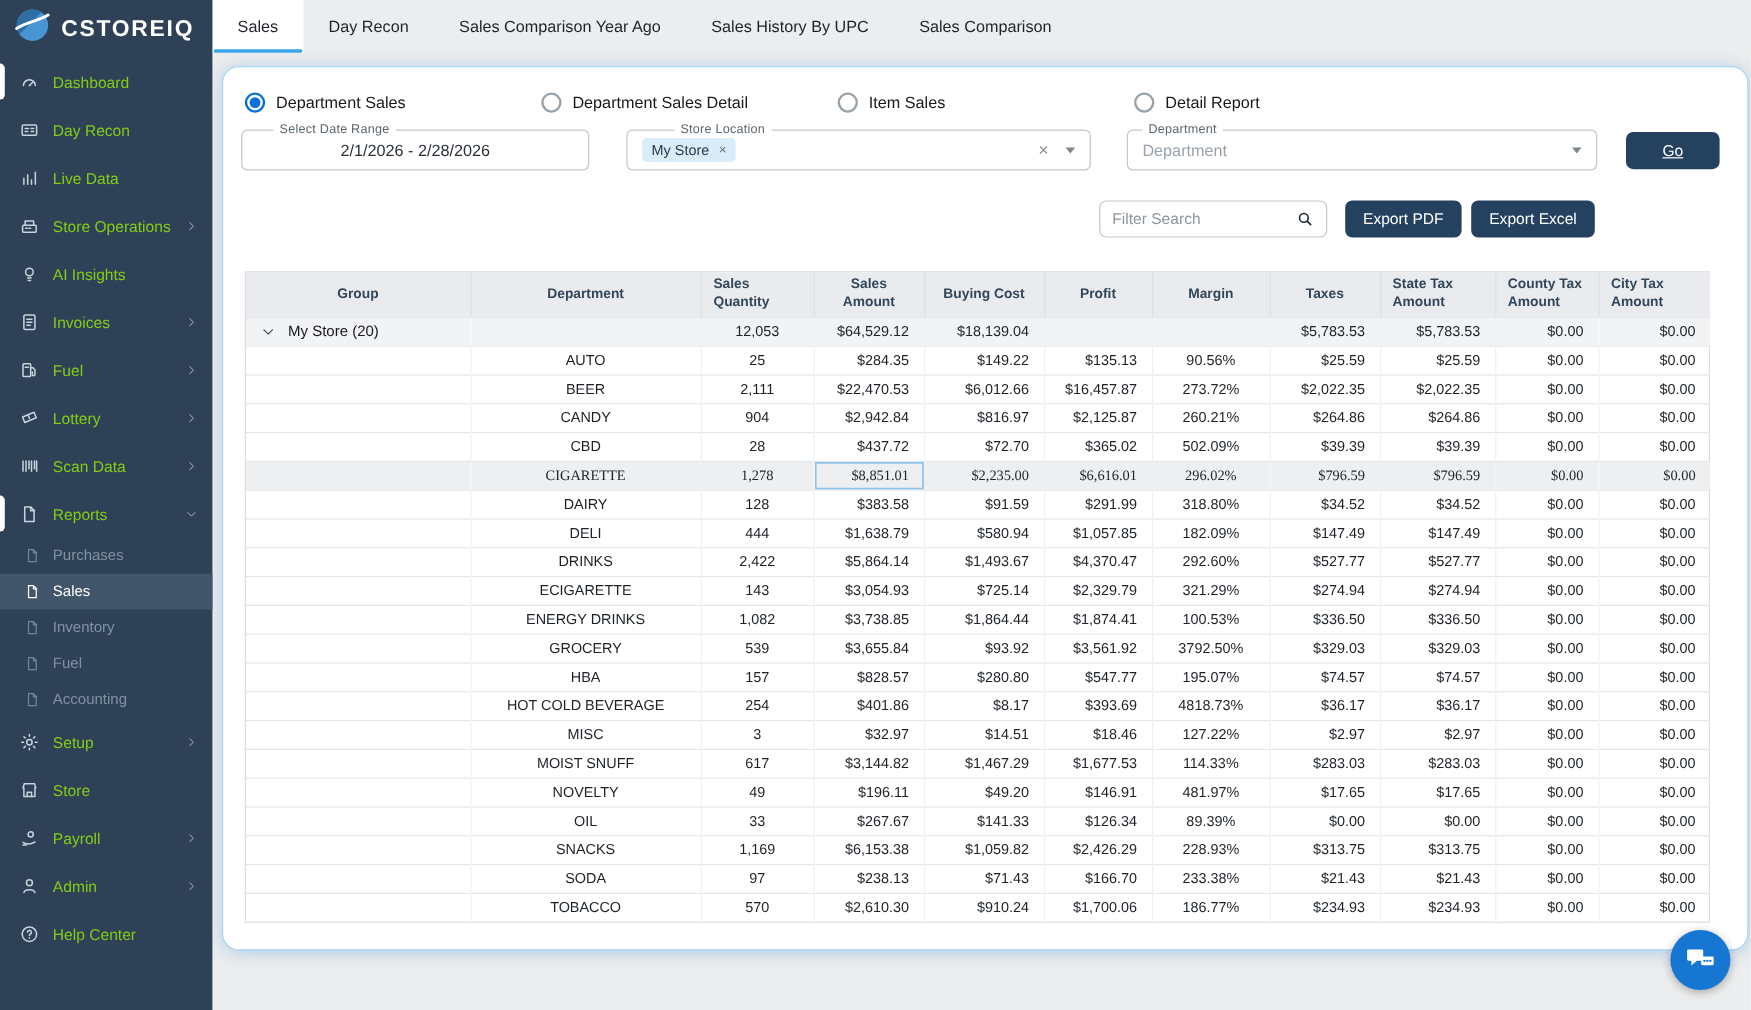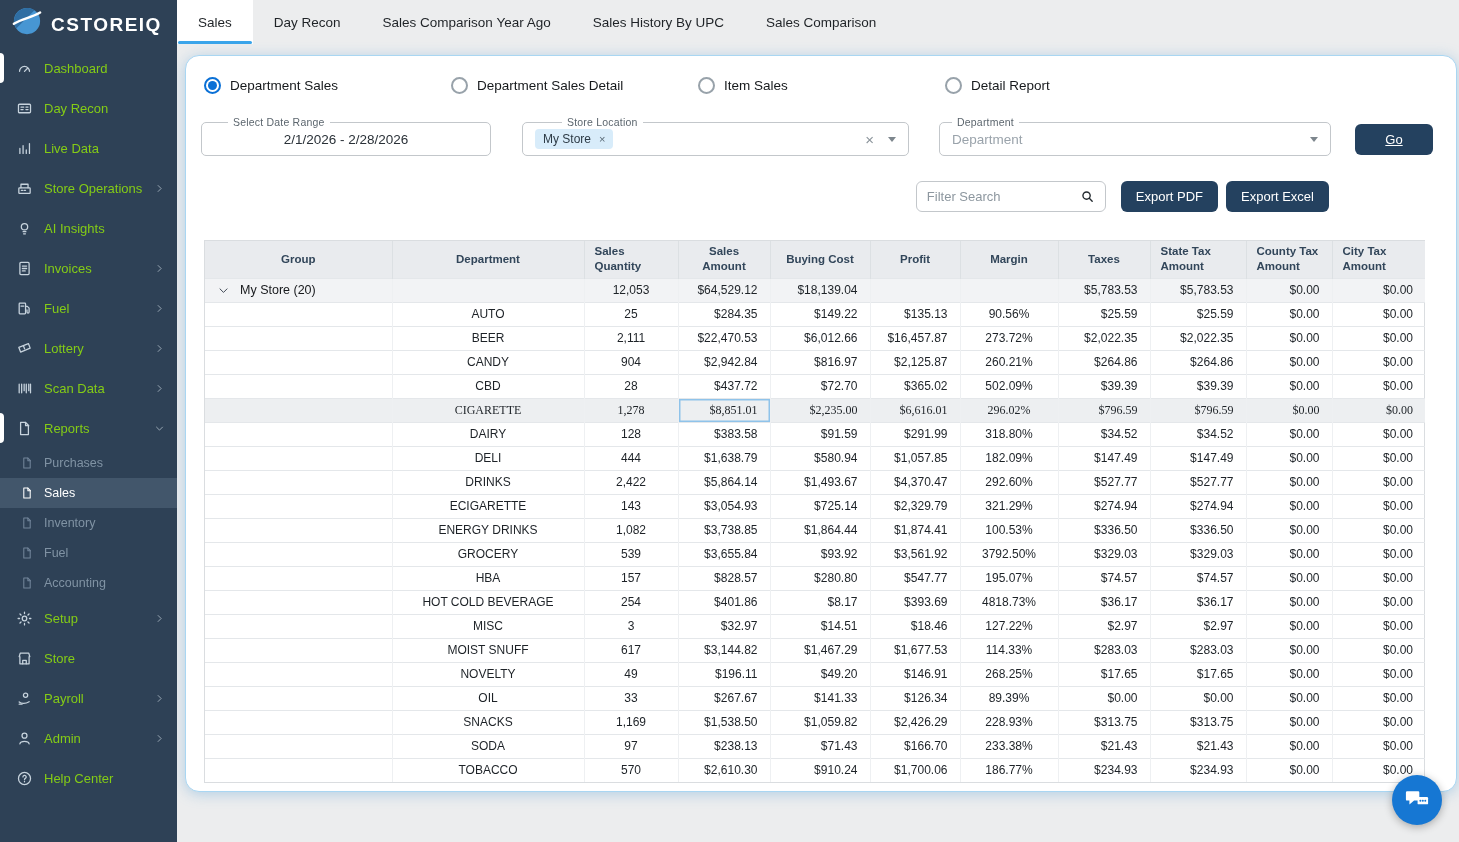--- a/index.html
+++ b/index.html
@@ -31,21 +31,21 @@
 
   
   .panel { position:absolute; left:8px; top:55px; width:1272px; height:737px; background:#fff; border:1px solid #a9d6f2; border-radius:14px; box-shadow:0 2px 14px rgba(90,160,215,.4); padding:20px 15px 0 15px; }
 
   .radio-row { display:flex; padding-left:3px; height:18px; }
   .radio-opt { display:flex; align-items:center; gap:9px; width:247px; font-size:13.5px; color:#16191c; cursor:pointer; }
   .radio-circ { width:17px; height:17px; border-radius:50%; border:2px solid #98a2aa; position:relative; flex:none; }
   .radio-opt.selected .radio-circ { border-color:#0a70d6; }
   .radio-opt.selected .radio-circ::after { content:""; position:absolute; inset:2px; border-radius:50%; background:#0a70d6; }
 
-  .fields-row { display:flex; margin-top:28px; align-items:center; }
+  .fields-row { display:flex; margin-top:14px; align-items:center; }
   .fieldbox { position:relative; height:34px; border:1px solid #c3c7cb; border-radius:5px; display:flex; align-items:center; background:#fff; cursor:pointer; }
   .flabel { position:absolute; top:-7px; background:#fff; padding:0 5px; font-size:10.5px; color:#5c666e; letter-spacing:.2px; white-space:nowrap; }
   .datebox { width:290px; justify-content:center; font-size:13.5px; color:#2a3138; }
   .datebox .flabel { left:26px; }
   .storebox { width:387px; margin-left:31px; padding:0 12px; }
   .storebox .flabel { left:39px; }
   .chip { background:#d8ecfa; border-radius:4px; padding:3px 8px; font-size:12px; color:#2c3a45; display:flex; gap:8px; align-items:center; }
   .chip-x { color:#5a6b77; font-size:11px; cursor:pointer; }
   .clear-x { margin-left:auto; color:#8b949b; font-size:15px; cursor:pointer; line-height:1; }
   .caret { width:0; height:0; border-left:4.5px solid transparent; border-right:4.5px solid transparent; border-top:5px solid #7d868d; margin-left:14px; cursor:pointer; }
@@ -646,21 +646,21 @@
               <td class="ar">$0.00</td>
               <td class="ar">$0.00</td>
             </tr>
             <tr>
               <td class="al"></td>
               <td class="ac">NOVELTY</td>
               <td class="ac">49</td>
               <td class="ar">$196.11</td>
               <td class="ar">$49.20</td>
               <td class="ar">$146.91</td>
-              <td class="ac">268.25%</td>
+              <td class="ac">481.97%</td>
               <td class="ar">$17.65</td>
               <td class="ar">$17.65</td>
               <td class="ar">$0.00</td>
               <td class="ar">$0.00</td>
             </tr>
             <tr>
               <td class="al"></td>
               <td class="ac">OIL</td>
               <td class="ac">33</td>
               <td class="ar">$267.67</td>
@@ -669,21 +669,21 @@
               <td class="ac">89.39%</td>
               <td class="ar">$0.00</td>
               <td class="ar">$0.00</td>
               <td class="ar">$0.00</td>
               <td class="ar">$0.00</td>
             </tr>
             <tr>
               <td class="al"></td>
               <td class="ac">SNACKS</td>
               <td class="ac">1,169</td>
-              <td class="ar">$1,538.50</td>
+              <td class="ar">$6,153.38</td>
               <td class="ar">$1,059.82</td>
               <td class="ar">$2,426.29</td>
               <td class="ac">228.93%</td>
               <td class="ar">$313.75</td>
               <td class="ar">$313.75</td>
               <td class="ar">$0.00</td>
               <td class="ar">$0.00</td>
             </tr>
             <tr>
               <td class="al"></td>

